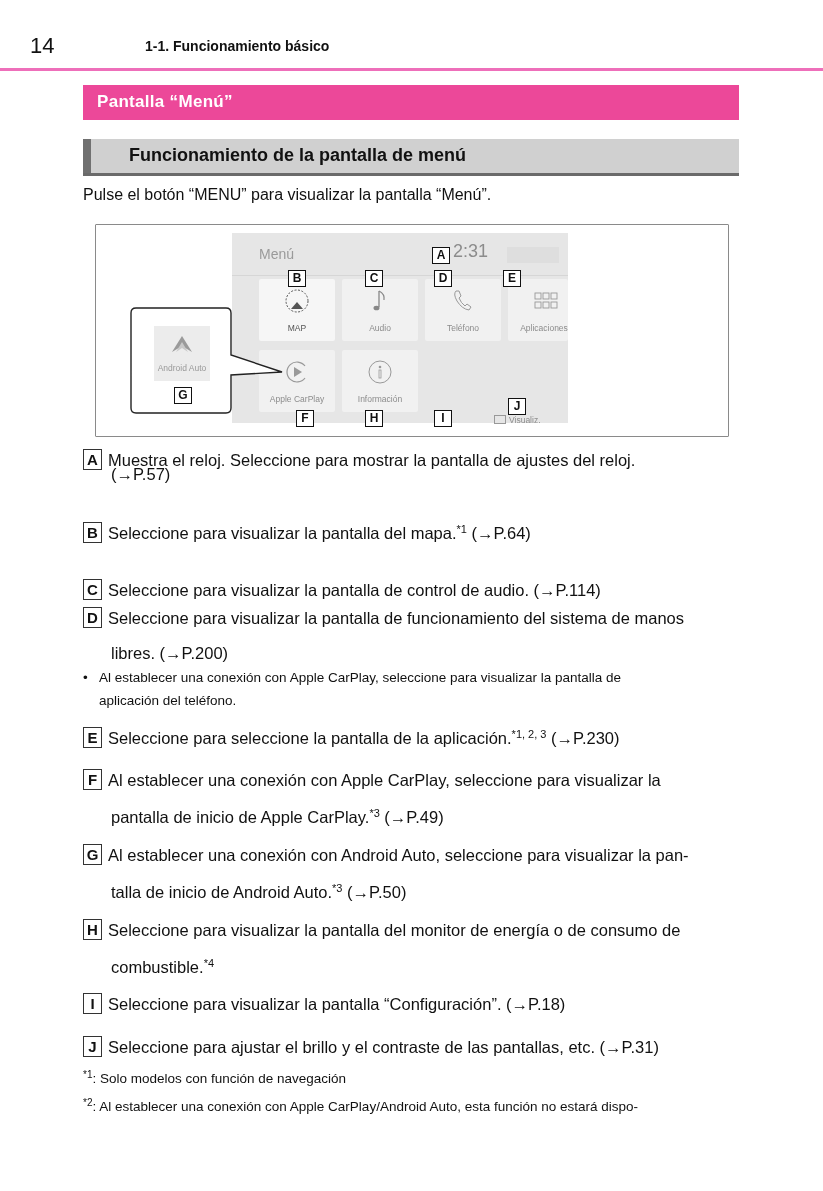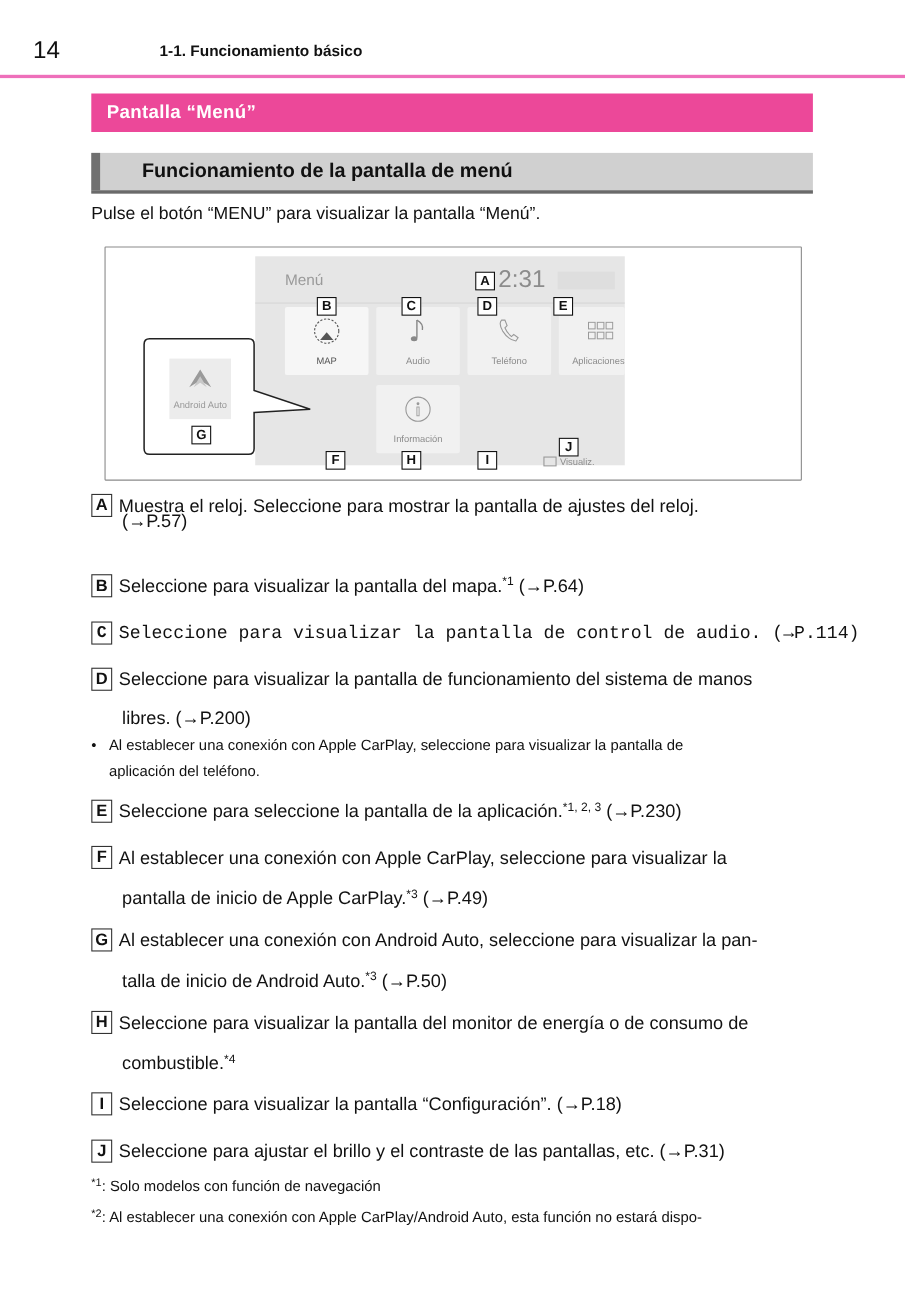--- a/index.html
+++ b/index.html
@@ -16,21 +16,21 @@
   
   #subhead { left:83px; top:139px; width:656px; height:34px; background:#d0d0d0;
              border-bottom:3px solid #6a6a6a; }
   #subhead-bar { left:0; top:0; width:8px; height:34px; background:#707070; }
   #subhead-title { left:14px; top:6px; font-size:18px; font-weight:bold; color:#111;margin-left:32px; }
   #intro { left:83px; top:186px; font-size:16px; color:#111; }
   
   #figure { left:95px; top:224px; width:632px; height:211px; border:1px solid #8a8a8a; border-radius:1px; background:#fff; }
   #screen { left:136px; top:8px; width:336px; height:190px; background:#e6e6e6; }
   #screen-menu { left:27px; top:13px; font-size:14px; color:#9a9a9a; }
-  #screen-clock { left:221px; top:8px; font-size:22px; color:#8c8c8c; }
+  #screen-clock { left:221px; top:8px; font-size:18px; color:#8c8c8c; }
   #screen-topbar { left:0; top:42px; width:336px; height:1px; background:#d6d6d6; }
   .tile { position:absolute; width:76px; height:62px; background:#f1f1f1; border-radius:2px; }
   .tile-label { position:absolute; left:0; width:100%; text-align:center; top:44px; font-size:8.5px; color:#8c8c8c; white-space:nowrap; }
   .tile-icon { position:absolute; left:0; width:100%; top:10px; height:24px; display:flex; justify-content:center; align-items:center; }
   .lbl { position:absolute; width:16px; height:15px; border:1px solid #111; background:#fff;
          font-size:12px; font-weight:bold; color:#111; text-align:center; line-height:15px; }
   #visualiz { left:262px; top:182px; font-size:8.5px; color:#8c8c8c; }
   
   .item { position:absolute; left:83px; font-size:16.5px; color:#111; line-height:37px; }
   .itembox { display:inline-block; width:17px; height:19px; border:1px solid #333; text-align:center;
@@ -103,20 +103,29 @@
               <rect x="17" y="1" width="6" height="6"></rect>
               <rect x="1" y="10" width="6" height="6"></rect>
               <rect x="9" y="10" width="6" height="6"></rect>
               <rect x="17" y="10" width="6" height="6"></rect>
             </g>
           </svg>
       </div>
       <div class="tile-label" style="left:6px;">Aplicaciones</div>
     </div>
 
+    <div class="tile" style="left:27px;top:117px;">
+      <div class="tile-icon">
+        <svg width="26" height="26" viewBox="0 0 26 26">
+            <path d="M21 7 A10 10 0 1 0 21 19" fill="none" stroke="#999" stroke-width="1.2"></path>
+            <path d="M10 8 L18 13 L10 18 Z" fill="#999"></path>
+          </svg>
+      </div>
+      <div class="tile-label">Apple CarPlay</div>
+    </div>
     <div class="tile" style="left:110px;top:117px;">
       <div class="tile-icon">
         <svg width="26" height="26" viewBox="0 0 26 26">
             <circle cx="13" cy="13" r="11" fill="none" stroke="#999" stroke-width="1"></circle>
             <circle cx="13" cy="8" r="1.3" fill="#999"></circle>
             <rect x="12" y="11" width="2" height="8" fill="none" stroke="#999" stroke-width="0.8"></rect>
           </svg>
       </div>
       <div class="tile-label">Información</div>
     </div>
@@ -148,21 +157,21 @@
     <div class="abs" style="left:0;top:37px;width:56px;text-align:center;font-size:8.5px;color:#999;">Android Auto</div>
   </div>
   <div class="lbl" style="left:78px;top:162px;">G</div>
 </div>
 
 <div class="item" style="top:442px;"><span class="itembox">A</span><span>Muestra el reloj. Seleccione para mostrar la pantalla de ajustes del reloj.</span></div>
 <div class="cont" style="top:465px;">(→P.57)</div>
 
 <div class="item" style="top:515px;"><span class="itembox">B</span><span>Seleccione para visualizar la pantalla del mapa.</span><sup>*1</sup><span> (→P.64)</span></div>
 
-<div class="item" style="top:557px;font-family:Liberation Mono, monospace;"><span class="itembox">C</span><span>Seleccione para visualizar la pantalla de control de audio. (→P.114)</span></div>
+<div class="item" style="top:572px;"><span class="itembox">C</span><span>Seleccione para visualizar la pantalla de control de audio. (→P.114)</span></div>
 
 <div class="item" style="top:600px;"><span class="itembox">D</span><span>Seleccione para visualizar la pantalla de funcionamiento del sistema de manos</span></div>
 <div class="cont" style="top:644px;">libres. (→P.200)</div>
 <div class="bullet" style="top:666px;"><span style="display:inline-block;width:16px;">•</span><span>Al establecer una conexión con Apple CarPlay, seleccione para visualizar la pantalla de</span></div>
 <div class="bullet" style="top:689px;left:99px;">aplicación del teléfono.</div>
 
 <div class="item" style="top:720px;"><span class="itembox">E</span><span>Seleccione para seleccione la pantalla de la aplicación.</span><sup>*1, 2, 3</sup><span> (→P.230)</span></div>
 
 <div class="item" style="top:762px;"><span class="itembox">F</span><span>Al establecer una conexión con Apple CarPlay, seleccione para visualizar la</span></div>
 <div class="cont" style="top:808px;"><span>pantalla de inicio de Apple CarPlay.</span><sup>*3</sup><span> (→P.49)</span></div>

